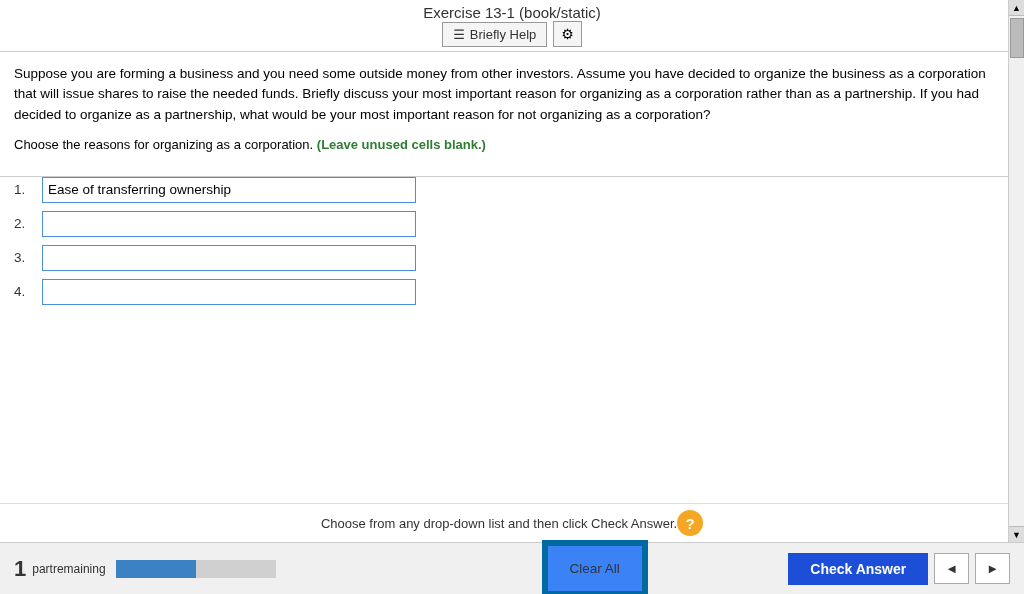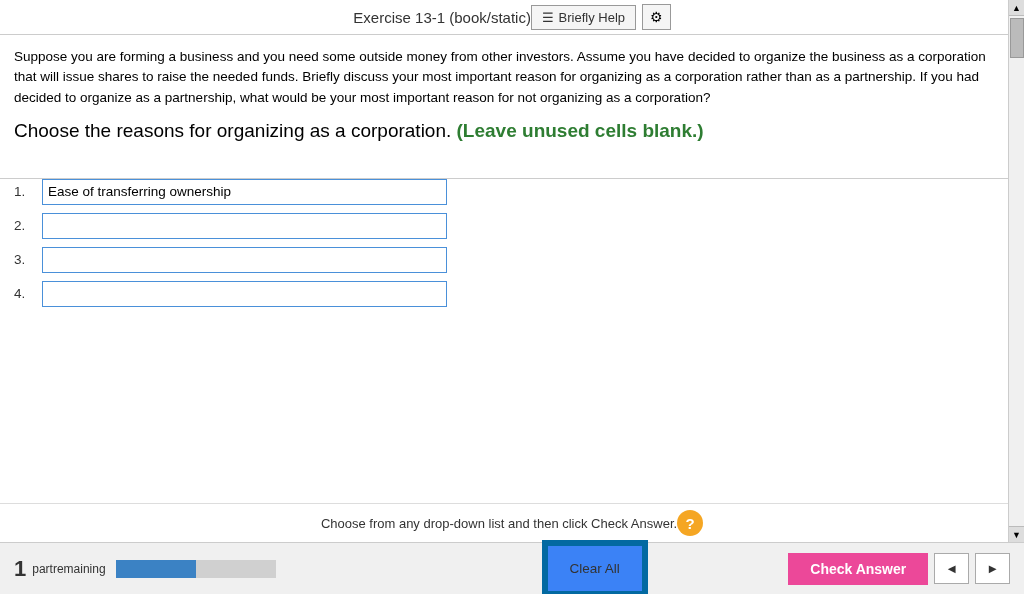--- a/index.html
+++ b/index.html
@@ -2,24 +2,25 @@
 <html><head>
   <meta charset="utf-8">
   <style>
     * { box-sizing: border-box; margin: 0; padding: 0; }
     body { font-family: Arial, sans-serif; font-size: 14px; background: #fff; color: #000; width: 1024px; height: 594px; overflow: hidden; }
 
     
     .header {
       display: flex;
       align-items: center;
-      justify-content: center;
+      justify-content: flex-start;
       padding: 4px 8px;
       border-bottom: 1px solid #ccc;
       background: #fff;
+      flex-direction: column;
     }
     .header-title {
       font-size: 15px;
       font-weight: normal;
       color: #333;
     }
     .header-right {
       display: flex;
       align-items: center;
       gap: 6px;
@@ -48,22 +49,22 @@
       padding: 12px 14px;
       border-bottom: 1px solid #ccc;
     }
     .question-text {
       font-size: 13.5px;
       line-height: 1.5;
       color: #000;
       margin-bottom: 12px;
     }
     .instruction {
-      font-size: 19px;
-      margin-bottom: 24px;
+      font-size: 13px;
+      margin-bottom: 12px;
     }
     .instruction-highlight {
       color: #2e7d32;
       font-weight: bold;
     }
 
     
     .answer-section {
       padding: 0 14px;
     }
@@ -72,21 +73,21 @@
       align-items: center;
       margin-bottom: 8px;
     }
     .row-number {
       width: 28px;
       font-size: 13.5px;
       color: #333;
       flex-shrink: 0;
     }
     .answer-input {
-      width: 405px;
+      width: 374px;
       height: 26px;
       border: 1px solid #4a90d9;
       padding: 2px 5px;
       font-size: 13.5px;
       outline: none;
       color: #000;
     }
 
     
     .status-bar {
@@ -181,21 +182,21 @@
       cursor: pointer;
       color: #333;
     }
     .footer-right {
       display: flex;
       align-items: center;
       gap: 6px;
     }
     .check-answer-btn {
       padding: 8px 22px;
-      background: #ec4899;
+      background: #1d4ed8;
       color: #fff;
       border: none;
       font-size: 14px;
       font-weight: bold;
       cursor: pointer;
     }
     .nav-btn {
       padding: 7px 10px;
       border: 1px solid #aaa;
       background: #fff;

